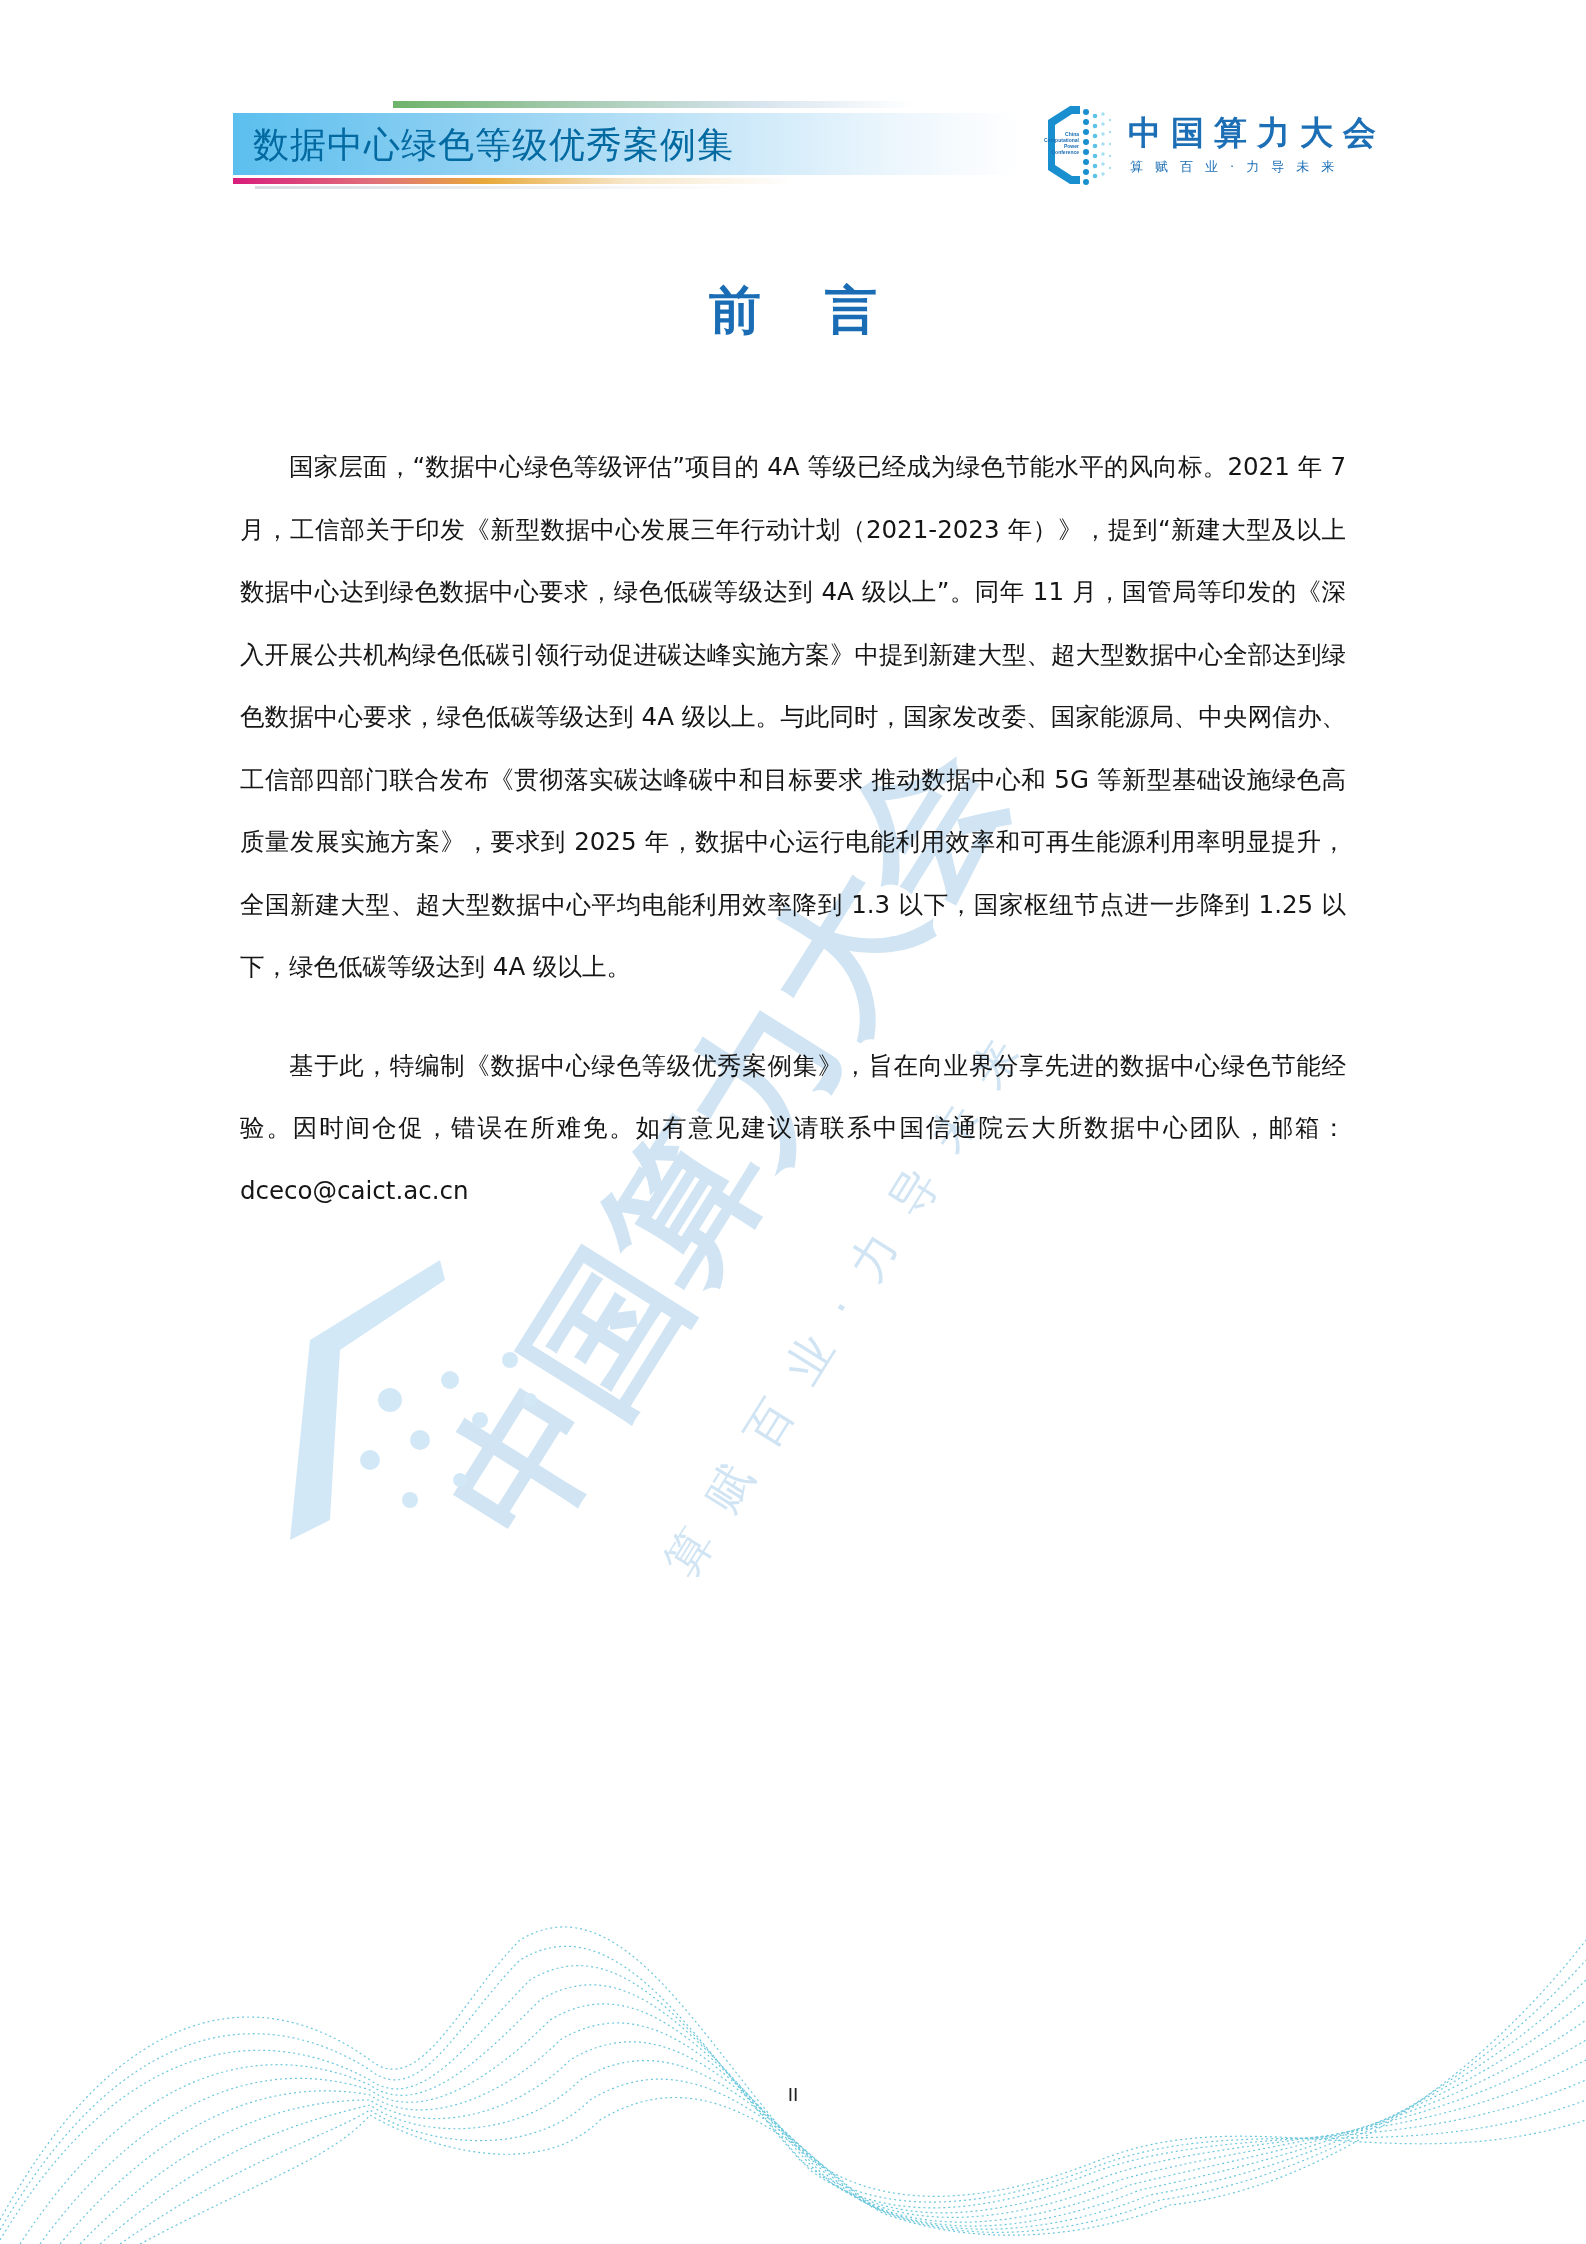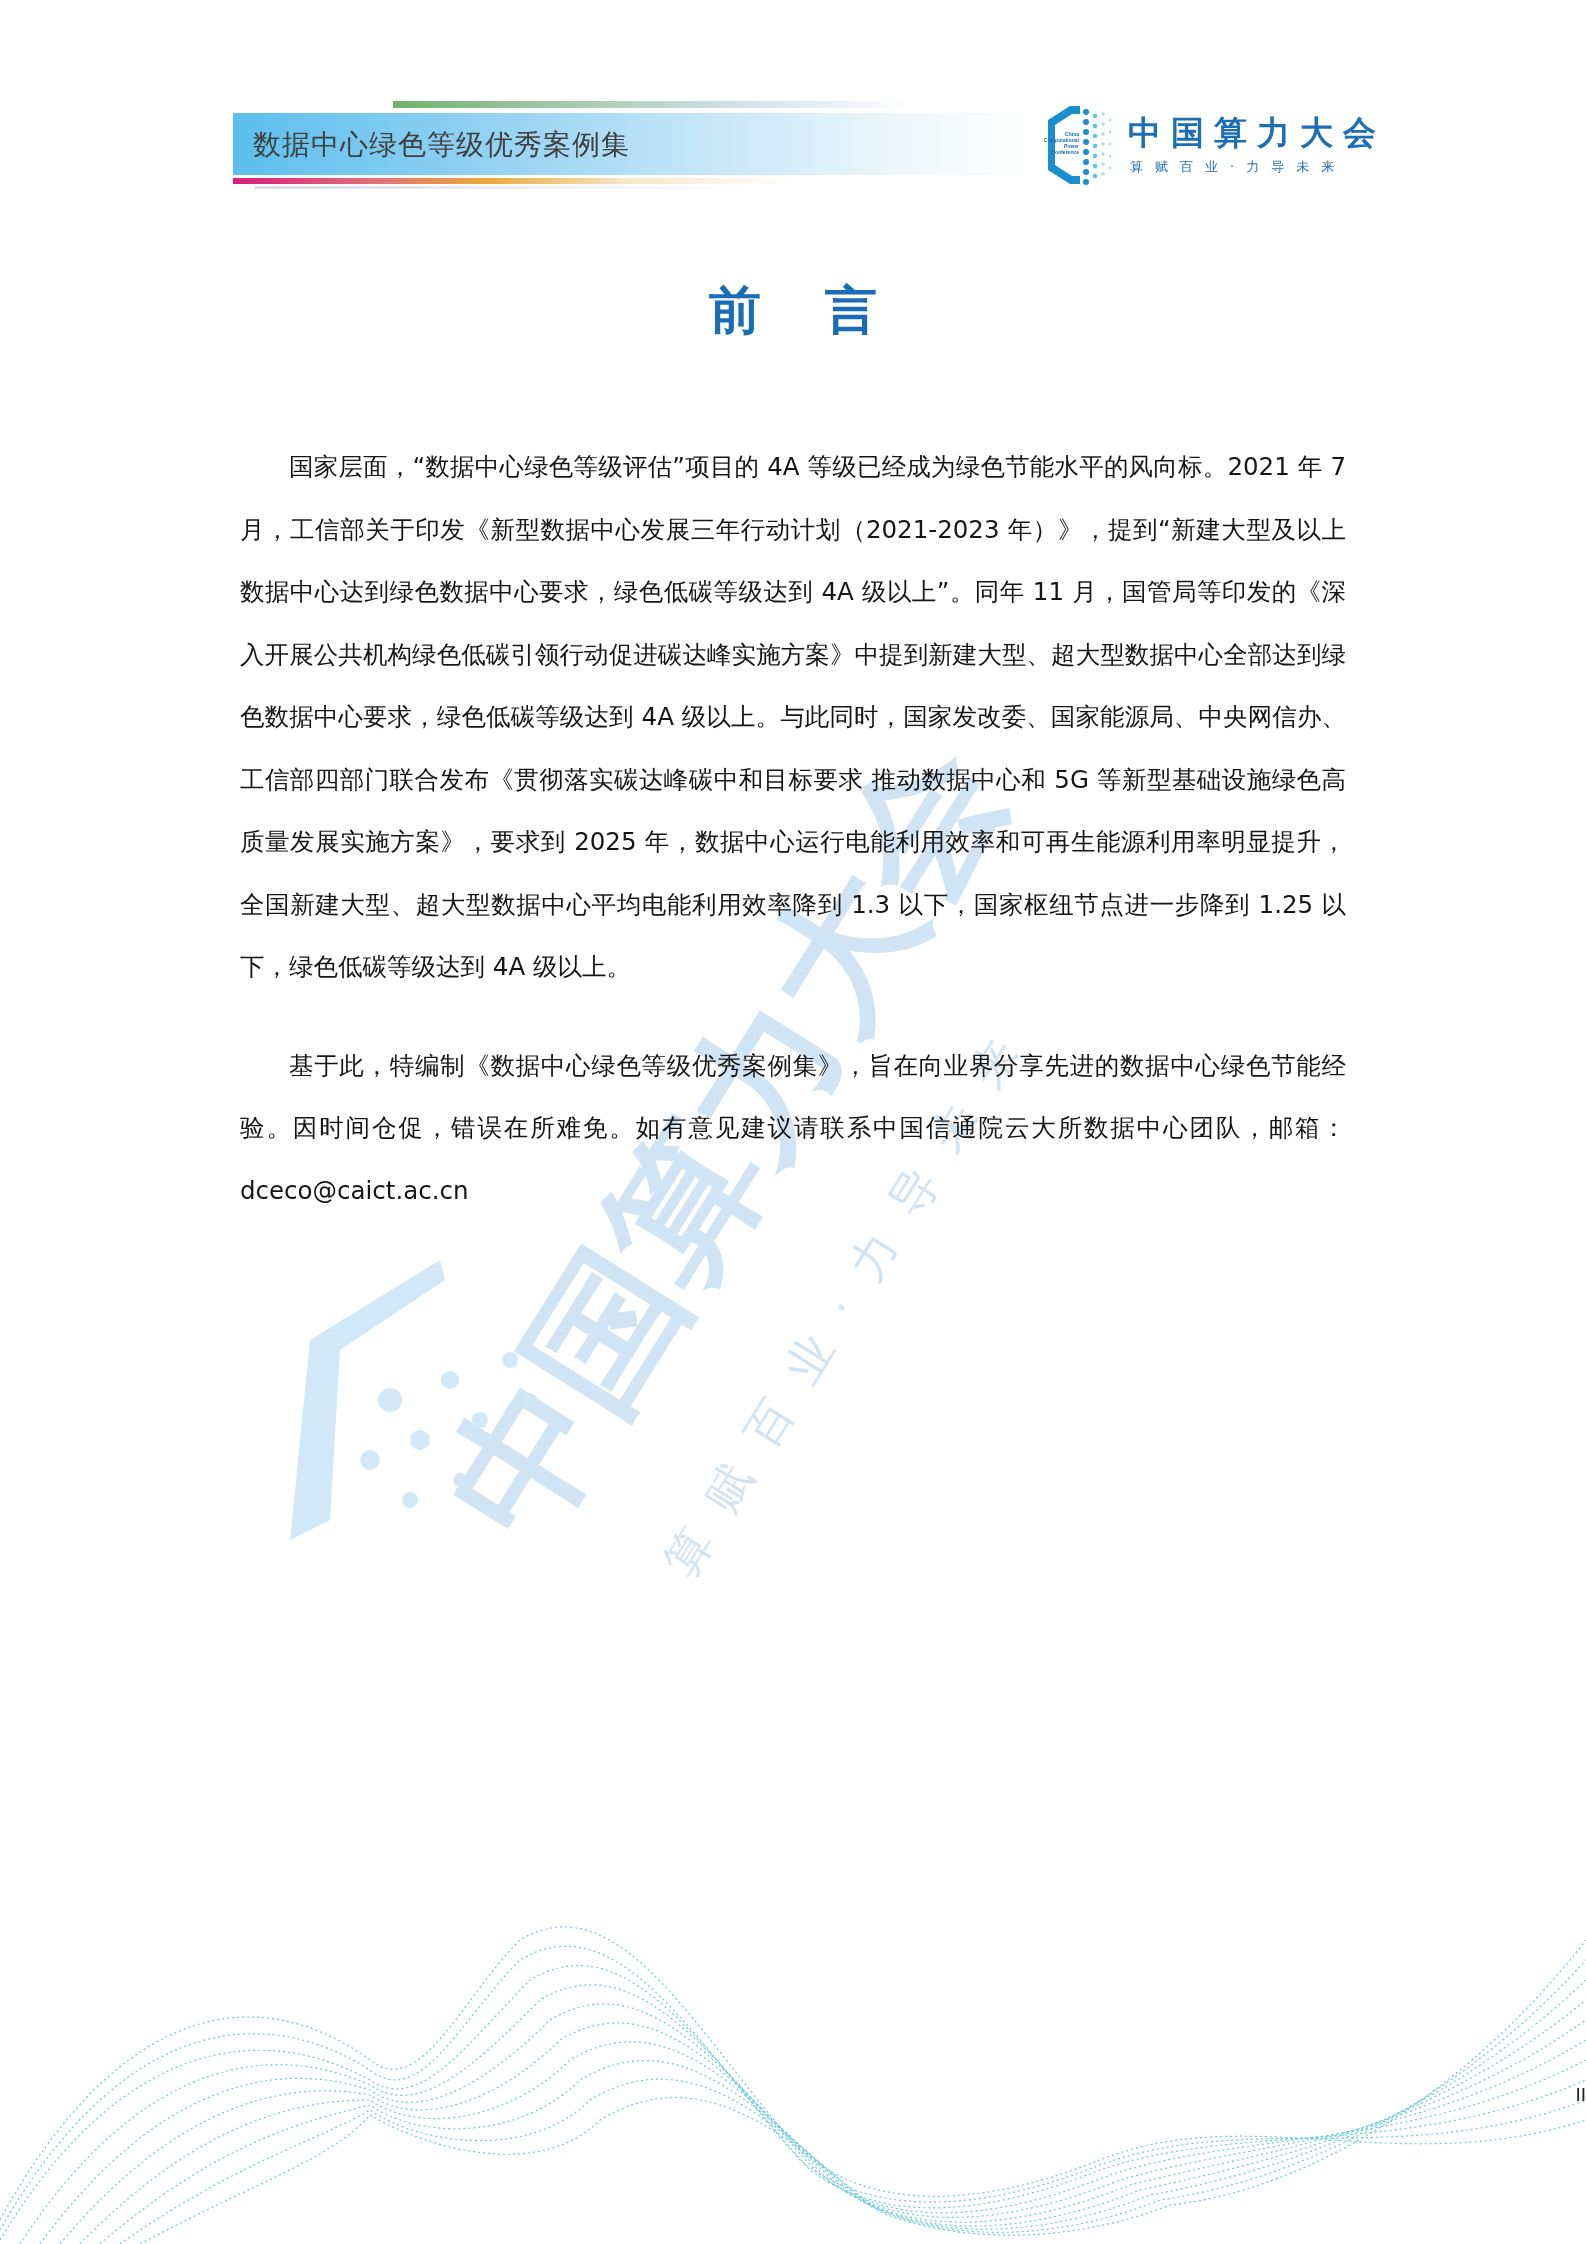--- a/index.html
+++ b/index.html
@@ -12,21 +12,21 @@
   
   .hdr-topbar {
     position: absolute; left: 393px; top: 101px; width: 520px; height: 7px;
     background: linear-gradient(90deg, #6fb36a 0%, #9fc7a8 30%, #d7e4ee 70%, rgba(255,255,255,0) 100%);
   }
   .hdr-band {
     position: absolute; left: 233px; top: 113px; width: 790px; height: 62px;
     background: linear-gradient(90deg, #5bbfee 0%, #8fd0f2 30%, #c6e6f8 60%, #eef7fd 85%, rgba(255,255,255,0) 100%);
   }
   .hdr-title {
-    position: absolute; left: 253px; top: 125px; font-size: 28px; color: #404040;
+    position: absolute; left: 253px; top: 125px; font-size: 36px; color: #0369a1;
     letter-spacing: 1px; line-height: 40px;
   }
   .hdr-bottombar {
     position: absolute; left: 233px; top: 178px; width: 560px; height: 6px;
     background: linear-gradient(90deg, #d81d7b 0%, #e0707a 25%, #e8a93a 45%, #f7e6c8 70%, rgba(255,255,255,0) 100%);
   }
   .hdr-shadow {
     position: absolute; left: 255px; top: 186px; width: 500px; height: 3px;
     background: linear-gradient(90deg, #d9dde3 0%, rgba(255,255,255,0) 100%);
   }
@@ -49,21 +49,21 @@
   }
   
   .content {
     position: absolute; left: 240px; top: 400px; width: 1106px;
     font-size: 24.5px; line-height: 62.5px; color: #151515;
     text-align: justify; z-index: 2;
   }
   .content p { margin: 0; text-indent: 2em; }
   .content p.gap { margin-top: 36px; }
   .page-num {
-    position: absolute; left: 0; width: 1586px; top: 2084px; text-align: right;
+    position: absolute; left: 0; width: 1586px; top: 2084px; text-align: center;
     font-size: 18px; color: #222; z-index: 2;
   }
   
   .watermark {
     position: absolute; left: 270px; top: 620px; width: 1060px; height: 960px;
     z-index: 1; pointer-events: none;
   }
   .waves { position: absolute; left: 0; top: 1920px; width: 1586px; height: 324px; z-index: 0; }
 </style>
 </head>

